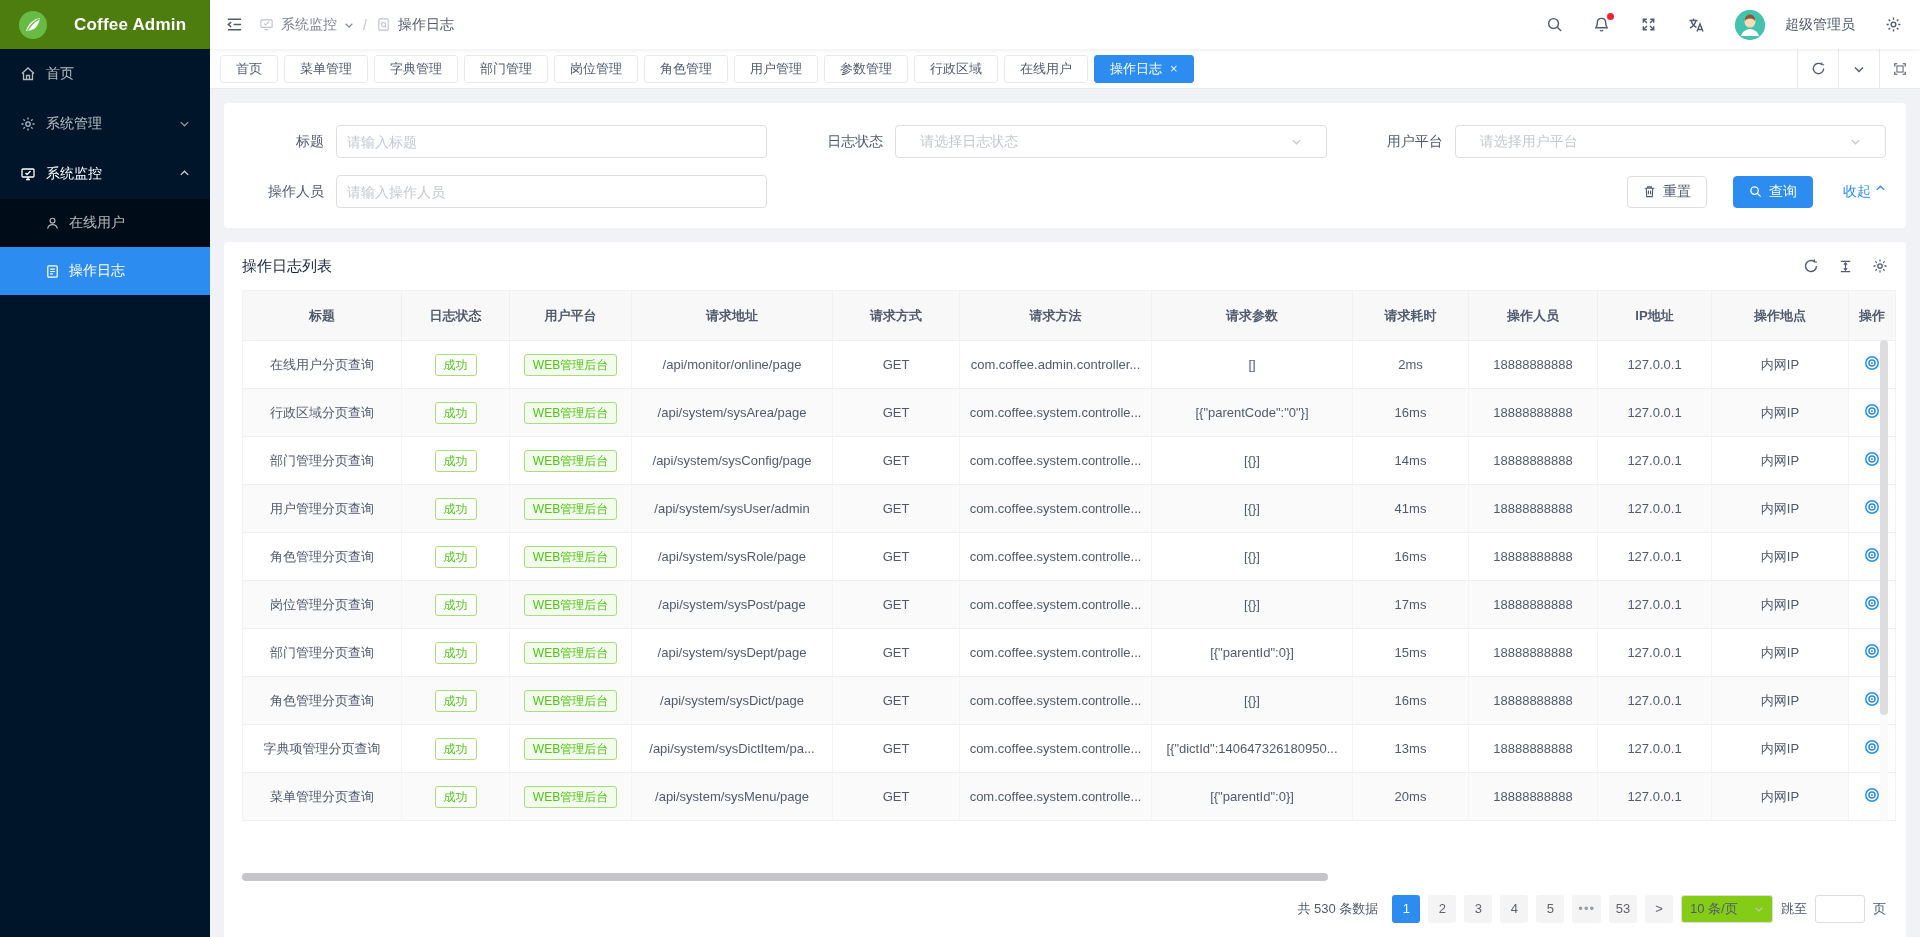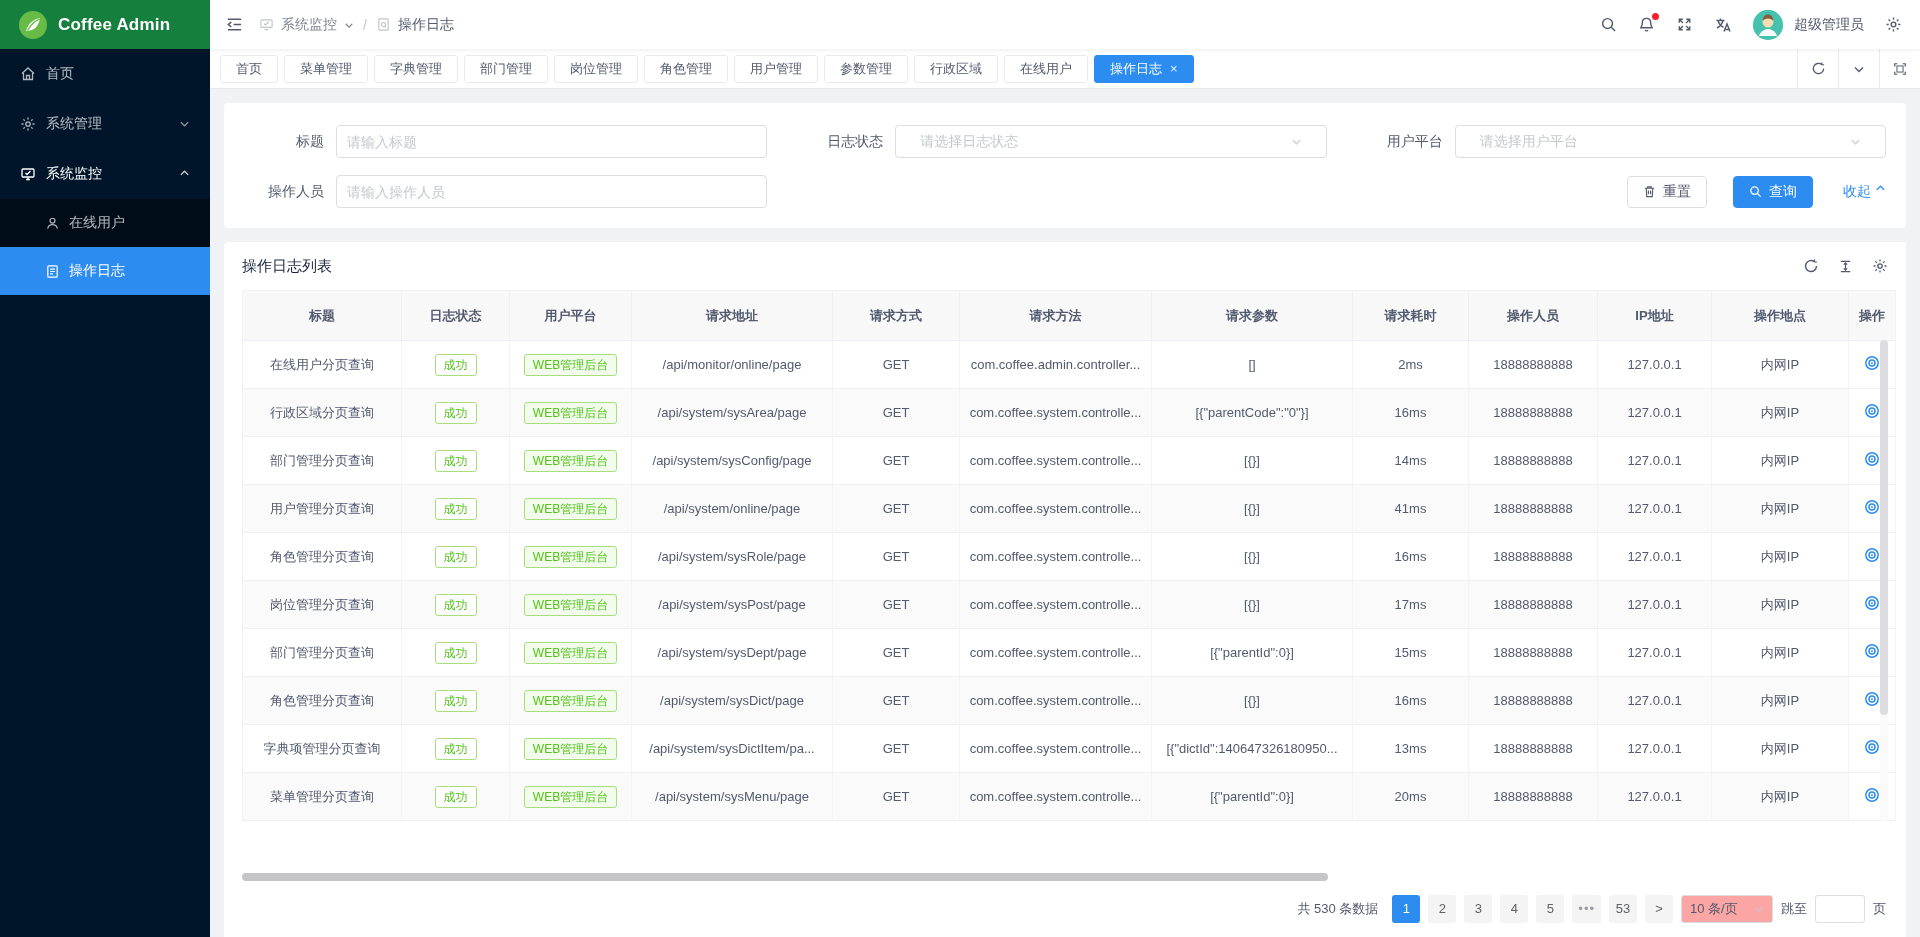--- a/index.html
+++ b/index.html
@@ -2,41 +2,41 @@
 <html><head>
 <meta charset="utf-8">
 <style>
   * { box-sizing: border-box; margin: 0; padding: 0; }
   html, body { width: 1920px; height: 937px; overflow: hidden; }
   body { font-family: "Liberation Sans", "DejaVu Sans", sans-serif; font-size: 14px; color: #515a6e; background: #f0f2f5; }
   .app { display: flex; width: 1920px; height: 937px; }
 
   
   .sidebar { width: 210px; background: #001529; color: rgba(255,255,255,0.7); flex-shrink: 0; display: flex; flex-direction: column; }
-  .logo { height: 49px; display: flex; align-items: center; gap: 10px; padding-left: 18px; background: #15803d; cursor: pointer; }
+  .logo { height: 49px; display: flex; align-items: center; gap: 26px; padding-left: 18px; background: #4d7c0f; cursor: pointer; }
   .logo-name { color: #fff; font-weight: bold; font-size: 17px; letter-spacing: .2px; }
   .menu-item { height: 50px; display: flex; align-items: center; gap: 10px; padding: 0 20px; font-size: 14px; cursor: pointer; }
   .menu-item .chev { margin-left: auto; opacity: .8; }
   .submenu { background: #000c17; }
   .submenu-item { height: 48px; display: flex; align-items: center; gap: 9px; padding-left: 44px; font-size: 14px; cursor: pointer; }
   .submenu-item.active { background: #2d8cf0; color: #fff; }
   .sicon { display: inline-flex; width: 16px; height: 16px; align-items: center; justify-content: center; }
 
   
   .main { flex: 1; min-width: 0; display: flex; flex-direction: column; }
 
   
   .topbar { height: 49px; background: #fff; display: flex; align-items: center; padding: 0 18px 0 16px; box-shadow: 0 1px 4px rgba(0,21,41,.08); position: relative; z-index: 3; }
   .collapse-btn { margin-right: 16px; color: #515a6e; cursor: pointer; display: inline-flex; }
   .crumb { display: flex; align-items: center; gap: 7px; color: #808695; font-size: 14px; }
   .crumb .cicon { color: #c0c4cc; display: inline-flex; }
   .crumb .sep { color: #c0c4cc; padding: 0 2px; }
   .crumb .current { color: #515a6e; }
   .crumb .chev-s { color: #808695; }
-  .topbar-right { margin-left: auto; display: flex; align-items: center; gap: 21px; color: #515a6e; }
+  .topbar-right { margin-left: auto; display: flex; align-items: center; gap: 30px; color: #515a6e; }
   .tb-ic { cursor: pointer; display: inline-flex; position: relative; }
   .tb-ic .dot { position: absolute; top: -3px; right: -4px; width: 7px; height: 7px; border-radius: 50%; background: #f5222d; }
   .avatar { width: 30px; height: 30px; border-radius: 50%; background: #45c2ae; overflow: hidden; display: inline-flex; align-items: center; justify-content: center; cursor: pointer; }
   .user-name { font-size: 14px; color: #515a6e; cursor: pointer; margin-left: -10px; }
 
   
   .tabbar { height: 40px; background: #fff; display: flex; align-items: center; border-bottom: 1px solid #e8eaec; position: relative; z-index: 2; }
   .tabs { display: flex; align-items: center; gap: 6px; padding: 0 8px 0 10px; flex: 1; overflow: hidden; }
   .tab { height: 28px; display: inline-flex; align-items: center; padding: 0 15px; border: 1px solid #e8eaec; border-radius: 3px; background: #fff; color: #515a6e; font-size: 13px; cursor: pointer; white-space: nowrap; }
   .tab.active { background: #2d8cf0; border-color: #2d8cf0; color: #fff; }
@@ -85,21 +85,21 @@
   .h-scroll { height: 8px; margin: 52px 0 4px; position: relative; }
   .h-thumb { position: absolute; left: 0; top: 0; height: 8px; width: 66%; background: #c5c5c8; border-radius: 4px; cursor: pointer; }
 
   
   .pagination { display: flex; justify-content: flex-end; align-items: center; gap: 8px; padding: 10px 2px 8px; font-size: 13px; color: #515a6e; }
   .total-label { margin-right: 6px; }
   .page-list { display: flex; align-items: center; gap: 8px; }
   .page-btn { min-width: 28px; height: 28px; line-height: 28px; text-align: center; padding: 0 6px; background: #f4f4f5; border-radius: 3px; color: #606266; cursor: pointer; }
   .page-btn.active { background: #2d8cf0; color: #fff; }
   .page-btn.dots { letter-spacing: 1px; color: #9a9da3; }
-  .size-select { width: 92px; height: 28px; border: 1px solid #dcdee2; border-radius: 3px; background: #fca5a5; display: inline-flex; align-items: center; justify-content: space-between; padding: 12px 8px; cursor: pointer; color: #515a6e; }
+  .size-select { width: 92px; height: 28px; border: 1px solid #dcdee2; border-radius: 3px; background: #84cc16; display: inline-flex; align-items: center; justify-content: space-between; padding: 12px 8px; cursor: pointer; color: #515a6e; }
   .size-select .sel-chev { color: #c5c8ce; }
   .jump { display: inline-flex; align-items: center; gap: 8px; }
   .jump input { width: 50px; height: 28px; border: 1px solid #dcdee2; border-radius: 3px; outline: none; padding: 0 6px; font-size: 13px; color: #515a6e; }
 </style>
 </head>
 <body>
 
 <div class="app">
 
   <aside class="sidebar">
@@ -470,21 +470,21 @@
                         <circle cx="8" cy="8" r="6.2" fill="none" stroke="#2d8cf0" stroke-width="1.5"></circle>
                         <circle cx="8" cy="8" r="3" fill="none" stroke="#2d8cf0" stroke-width="1.5"></circle>
                         <circle cx="8" cy="8" r="0.9" fill="#2d8cf0"></circle>
                       </svg>
                     </span></td>
                 </tr>
                 <tr>
                   <td>用户管理分页查询</td>
                   <td><span class="badge">成功</span></td>
                   <td><span class="badge badge-platform">WEB管理后台</span></td>
-                  <td>/api/system/online/page</td>
+                  <td>/api/system/sysUser/admin</td>
                   <td>GET</td>
                   <td>com.coffee.system.controlle...</td>
                   <td>[{}]</td>
                   <td>41ms</td>
                   <td>18888888888</td>
                   <td>127.0.0.1</td>
                   <td>内网IP</td>
                   <td class="op-cell"><span class="eye">
                       <svg width="16" height="16" viewBox="0 0 16 16">
                         <circle cx="8" cy="8" r="6.2" fill="none" stroke="#2d8cf0" stroke-width="1.5"></circle>

